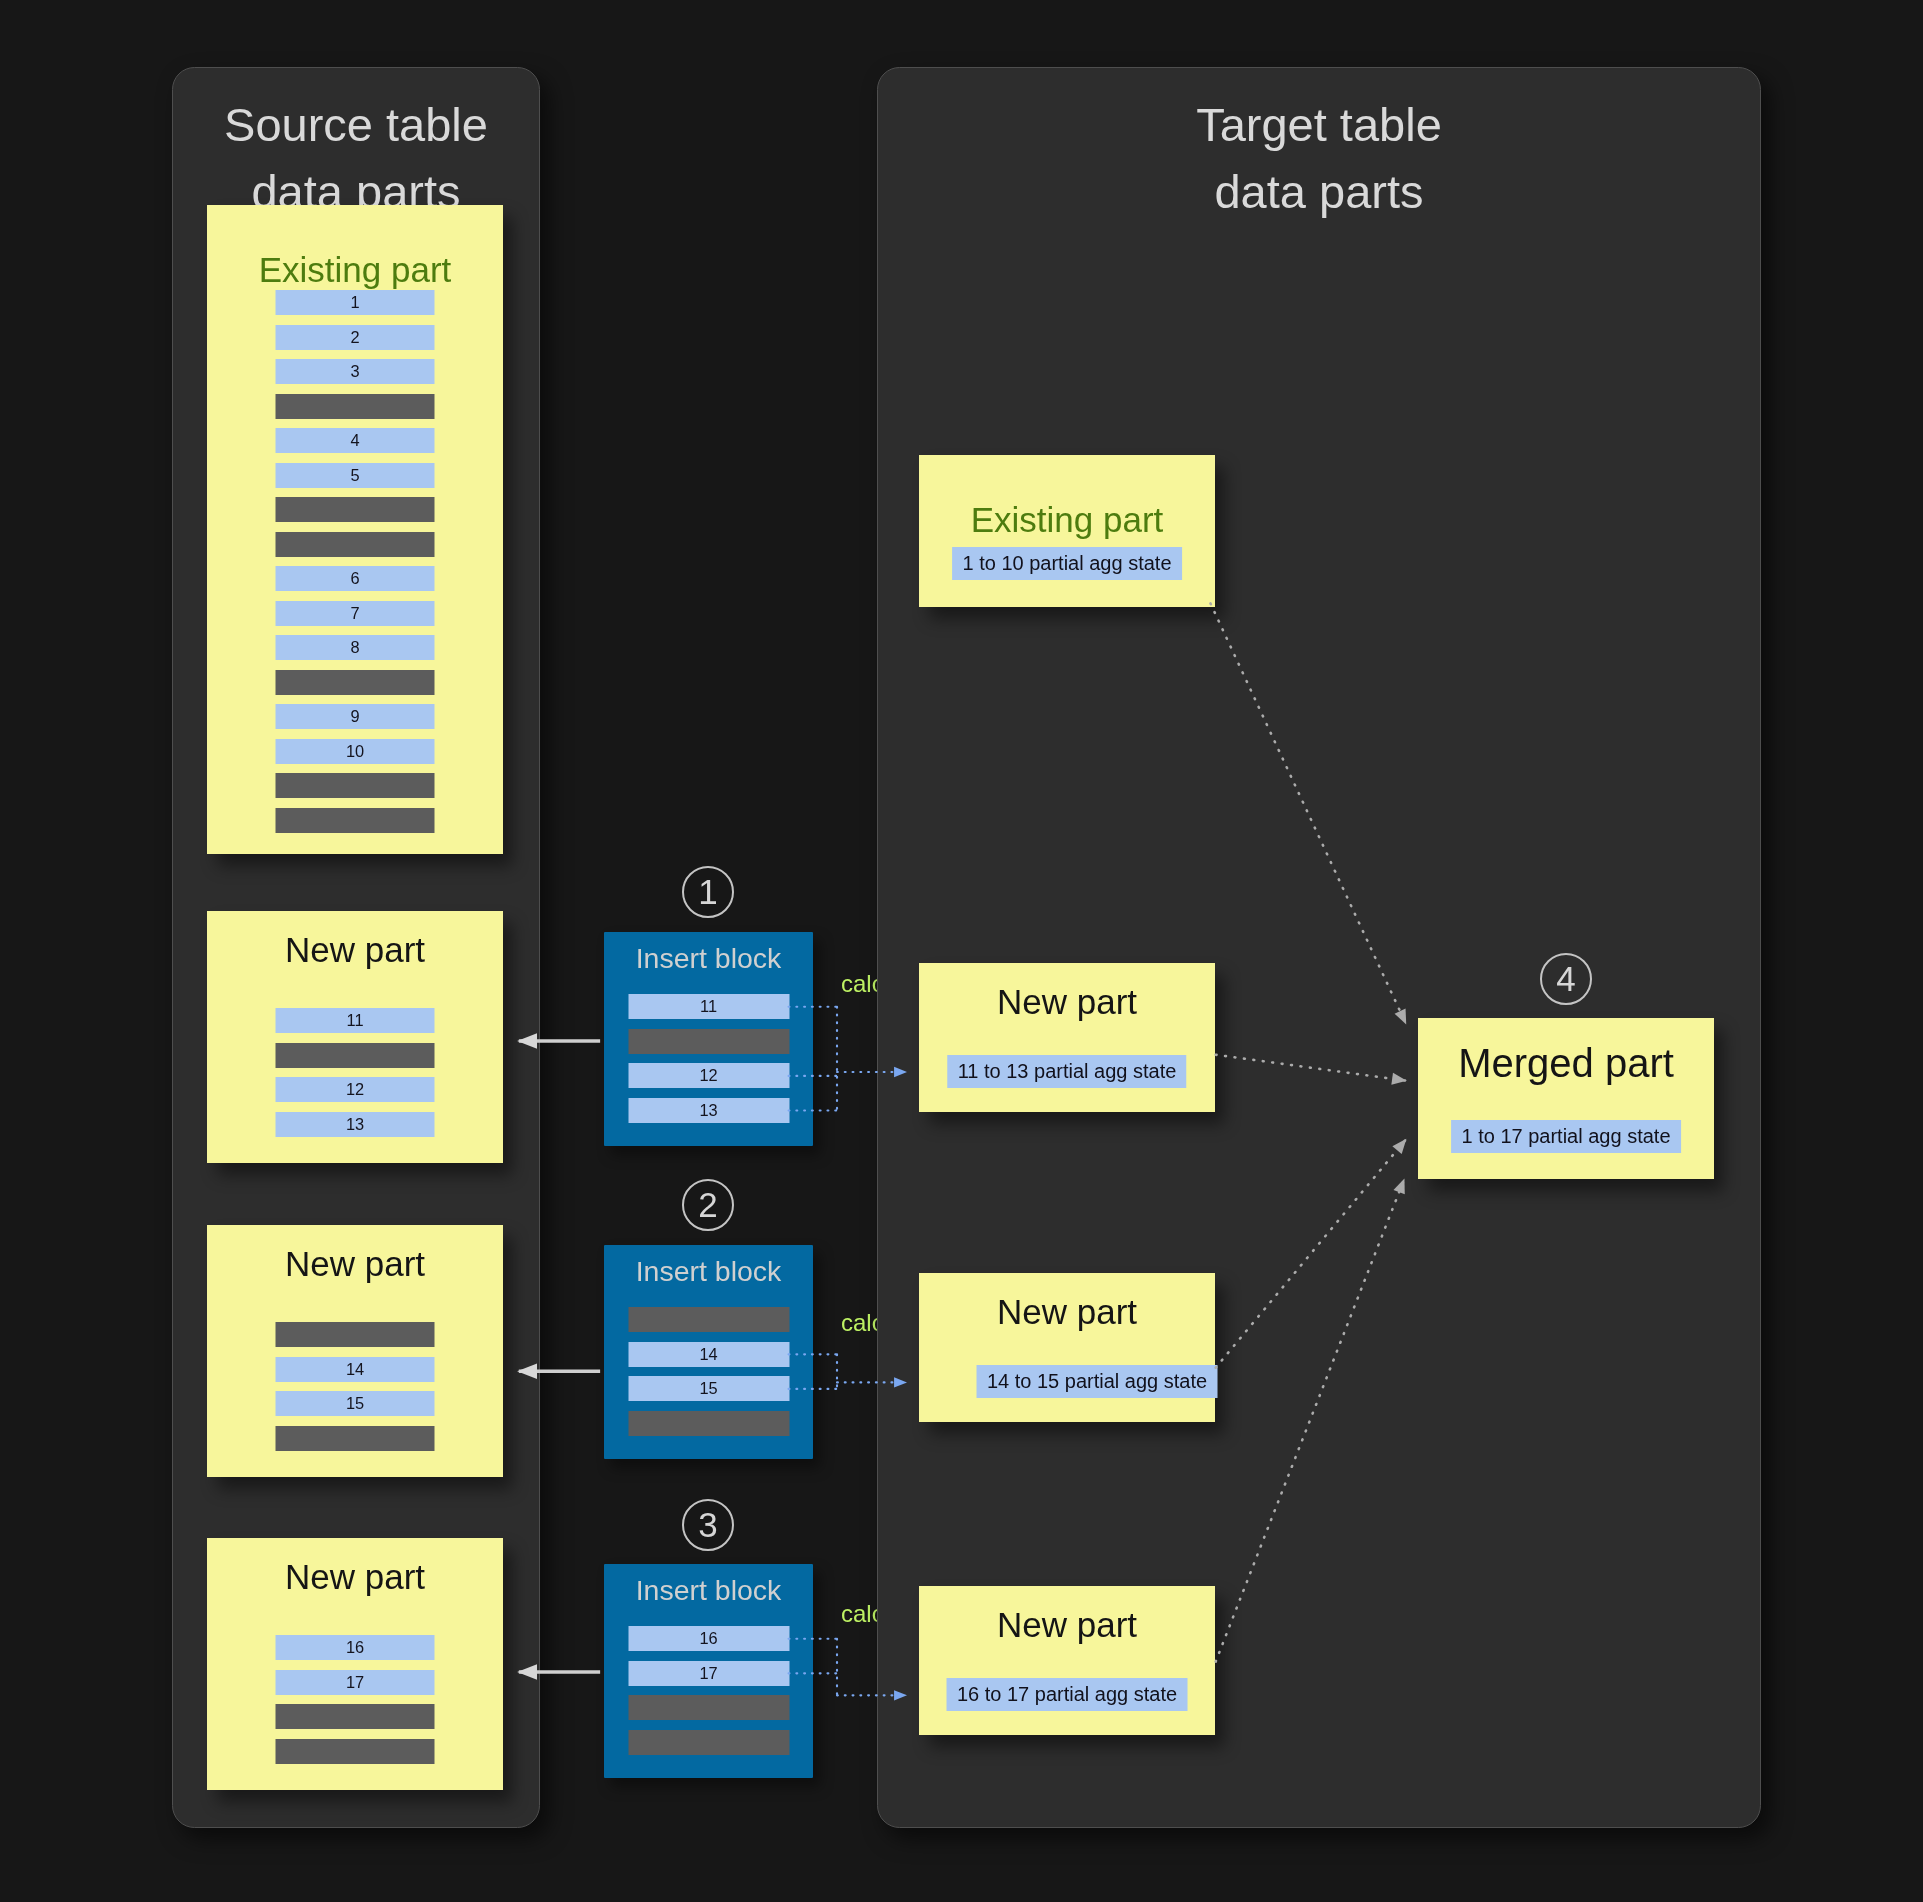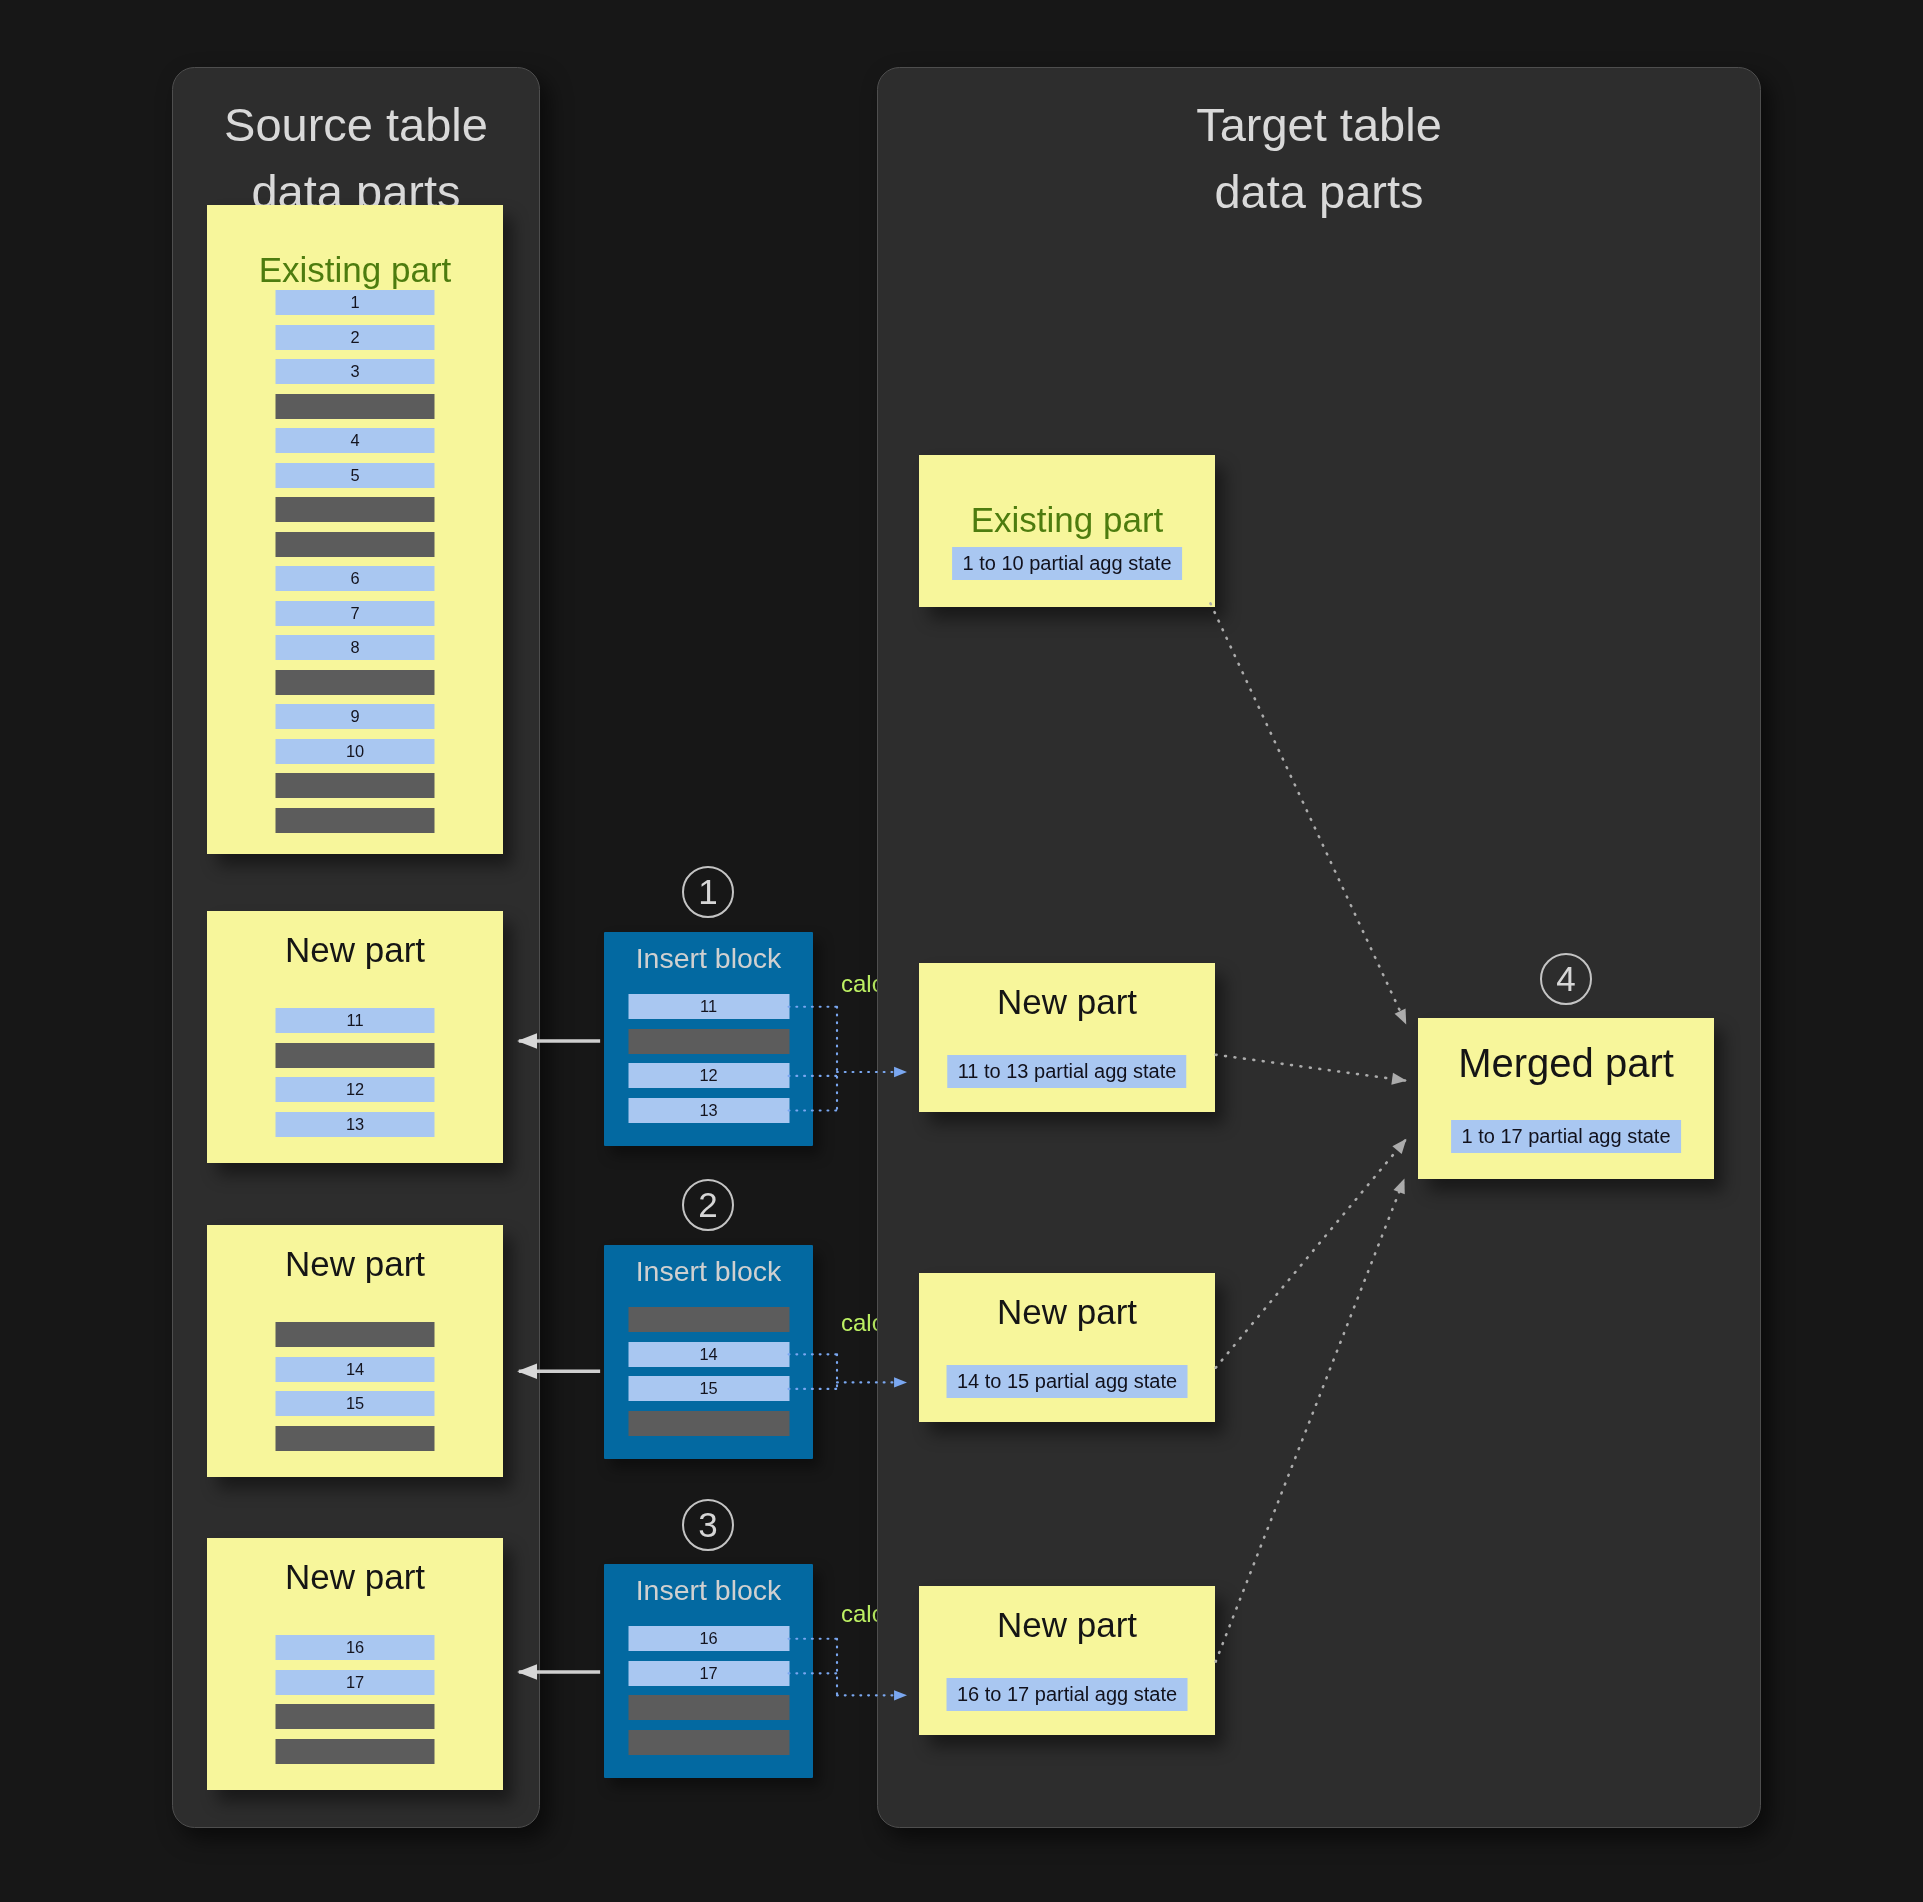--- a/index.html
+++ b/index.html
@@ -176,21 +176,21 @@
     <div class="part" style="left:41px; top:895px; width:296px; height:149px;">
       <div class="part-title">New part</div>
       <div class="badge" style="top:92px;">
         <b>11 to 13</b>
         <span>partial agg state</span>
       </div>
     </div>
 
     <div class="part" style="left:41px; top:1205px; width:296px; height:149px;">
       <div class="part-title">New part</div>
-      <div class="badge" style="top:92px;">
+      <div class="badge" style="top:92px;margin-left:30px;">
         <b>14 to 15</b>
         <span>partial agg state</span>
       </div>
     </div>
 
     <div class="part" style="left:41px; top:1518px; width:296px; height:149px;">
       <div class="part-title">New part</div>
       <div class="badge" style="top:92px;">
         <b>16 to 17</b>
         <span>partial agg state</span>

